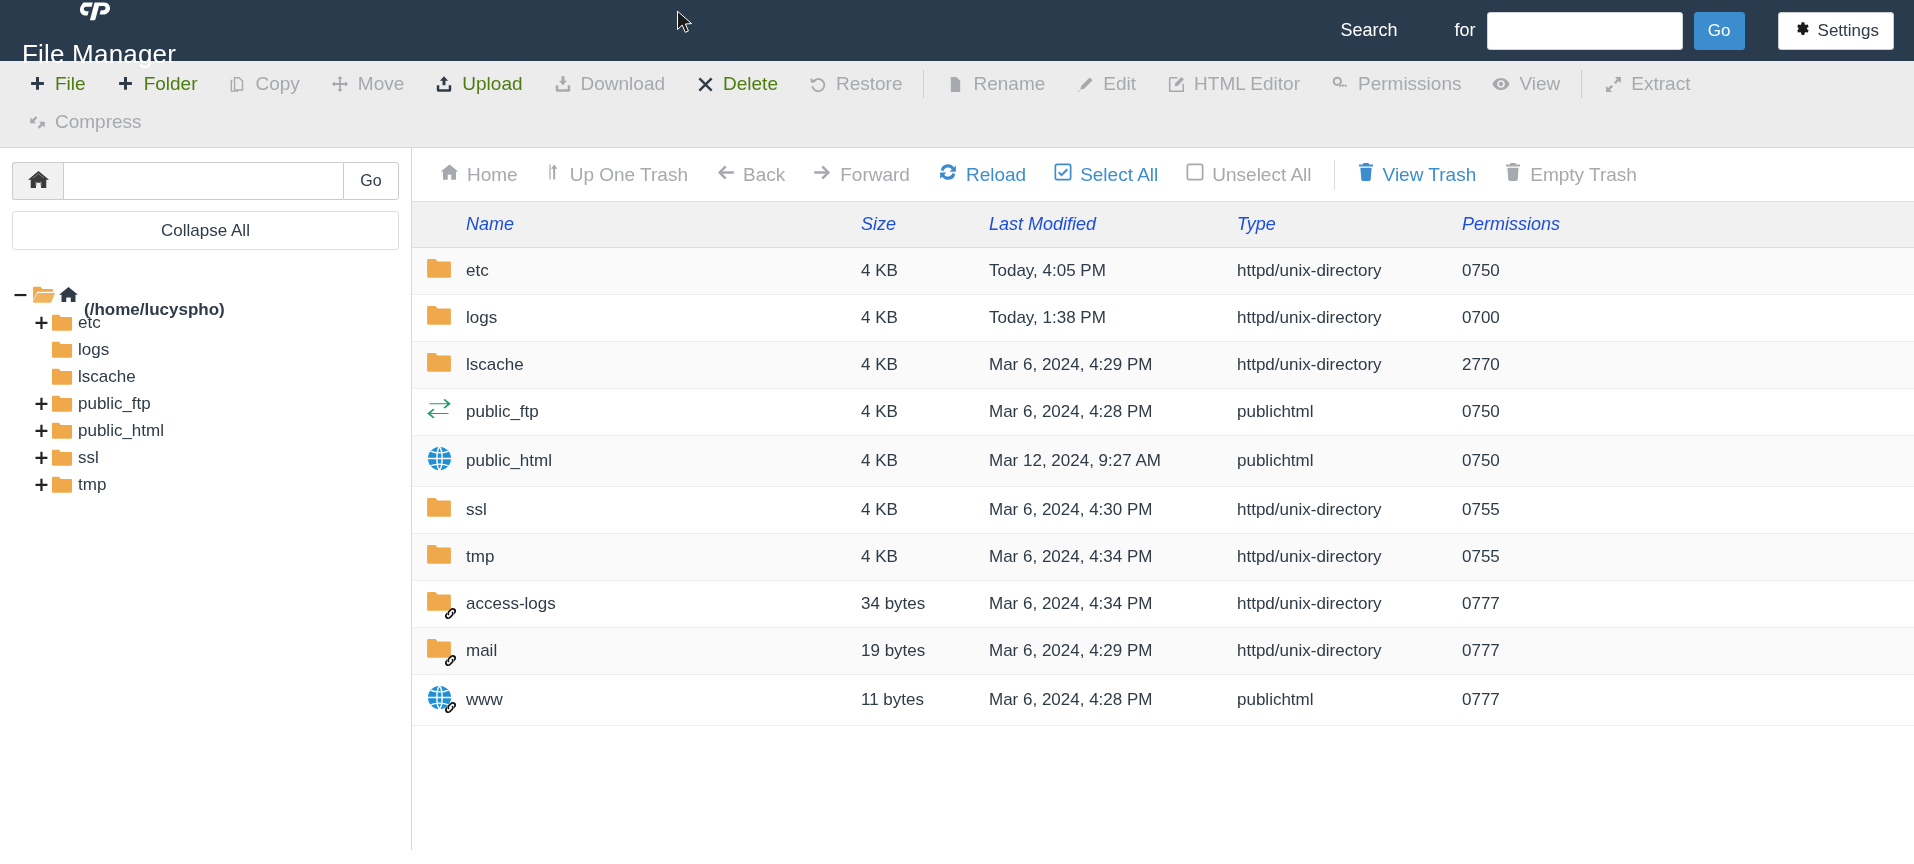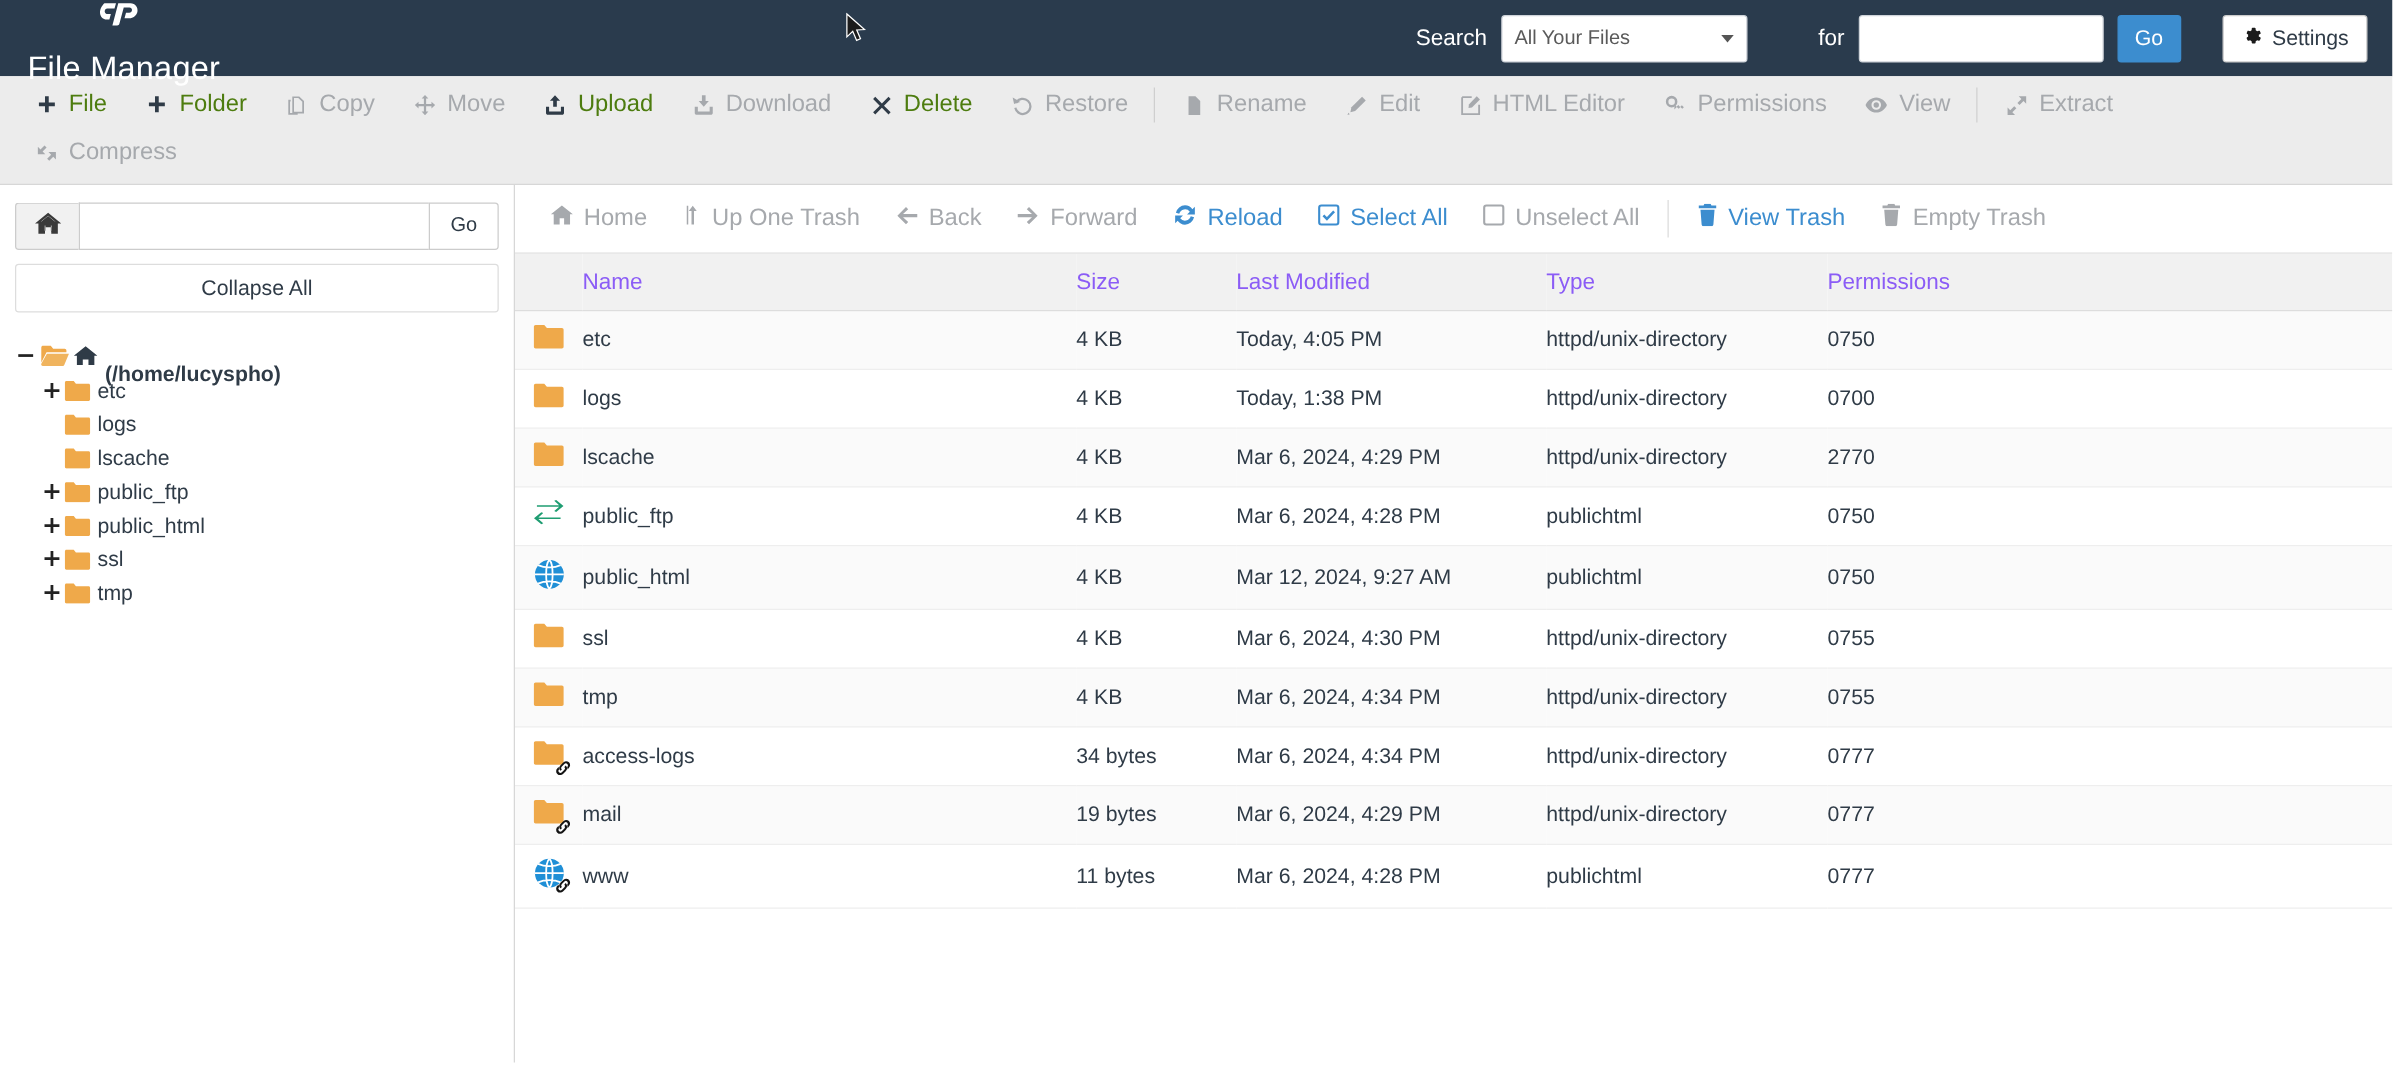--- a/index.html
+++ b/index.html
@@ -145,21 +145,21 @@
     display: flex; align-items: center; justify-content: center;
     cursor: pointer;
   }
   .collapse-all {
     height: 39px;
     border: 1px solid #ddd;
     background: #fff;
     border-radius: 3px;
     display: flex; align-items: center; justify-content: center;
     font-size: 17px; color: #2f3b47;
-    margin-bottom: 21px;
+    margin-bottom: 31px;
     cursor: pointer;
   }
   .tree { font-size: 17px; color: #2f3b47; }
   .tree-node {
     display: flex; align-items: center;
     height: 27px;
     white-space: nowrap;
     cursor: pointer;
   }
   .tree-node .expander {
@@ -196,23 +196,24 @@
   .nav-sep { width: 1px; height: 30px; background: #dcdcdc; margin: 0 8px; }
 
   
   .tbl { width: 100%; border-collapse: collapse; table-layout: fixed; }
   .tbl thead th {
     background: #f1f1f1;
     border-bottom: 1px solid #ddd;
     text-align: left;
     font-weight: normal;
     font-size: 18px;
-    color: #8b5cf6;
+    color: #1d4ed8;
     padding: 12px 0 12px 0;
     cursor: pointer;
+    font-style: italic;
   }
   .col-icon { width: 54px; }
   .col-name { width: 395px; }
   .col-size { width: 128px; }
   .col-mod  { width: 248px; }
   .col-type { width: 225px; }
   .col-perm { width: auto; }
   .tbl tbody td {
     font-size: 17px;
     color: #2f3b47;
@@ -245,24 +246,20 @@
         <path fill="#fff" d="M14.6 9.5h9.8c3.7 0 6.4 3.5 5.5 7.1-.7 2.9-3.4 5-6.4 5h-3.9l1.2-4.4h2.6c1.2 0 2.2-1 2.2-2.2 0-1.1-.9-2-2-2h-4.6L15.5 26c-.2.8-.9 1.3-1.7 1.3H9.9l4.7-17.8z"></path>
       </svg>
     </span>
     <span class="app-title">File Manager</span>
   </div>
 
   <div class="header-spacer"></div>
 
   <div class="search-zone">
     <span class="search-label">Search</span>
-    <div class="search-select">
-      <span>All Your Files</span>
-      <span class="caret"></span>
-    </div>
     <span class="search-label">for</span>
     <input class="search-input" type="text" value="" placeholder="" style="">
     <button class="go-btn">Go</button>
     <button class="settings-btn">
       <span>
         <svg width="17" height="17" viewBox="0 0 16 16">
           <path fill="#1b1b1b" d="M8 5.2A2.8 2.8 0 1 0 8 10.8 2.8 2.8 0 0 0 8 5.2zm0 4.3a1.5 1.5 0 1 1 0-3 1.5 1.5 0 0 1 0 3z"></path>
           <path fill="#1b1b1b" d="M14.3 9.3l-1.1-.6c.1-.4.1-.9 0-1.3l1.1-.6c.3-.2.4-.5.3-.8l-.6-1.4c-.1-.3-.5-.4-.8-.3l-1.2.4c-.3-.3-.7-.6-1.1-.8l-.1-1.2c0-.3-.3-.6-.6-.6H8.5c-.3 0-.6.3-.6.6l-.1 1.2c-.4.2-.8.5-1.1.8l-1.2-.4c-.3-.1-.7 0-.8.3l-.6 1.4c-.1.3 0 .6.3.8l1.1.6c-.1.4-.1.9 0 1.3l-1.1.6c-.3.2-.4.5-.3.8l.6 1.4c.1.3.5.4.8.3l1.2-.4c.3.3.7.6 1.1.8l.1 1.2c0 .3.3.6.6.6h1.7c.3 0 .6-.3.6-.6l.1-1.2c.4-.2.8-.5 1.1-.8l1.2.4c.3.1.7 0 .8-.3l.6-1.4c.1-.3 0-.6-.3-.8z"></path>
         </svg>
       </span>

